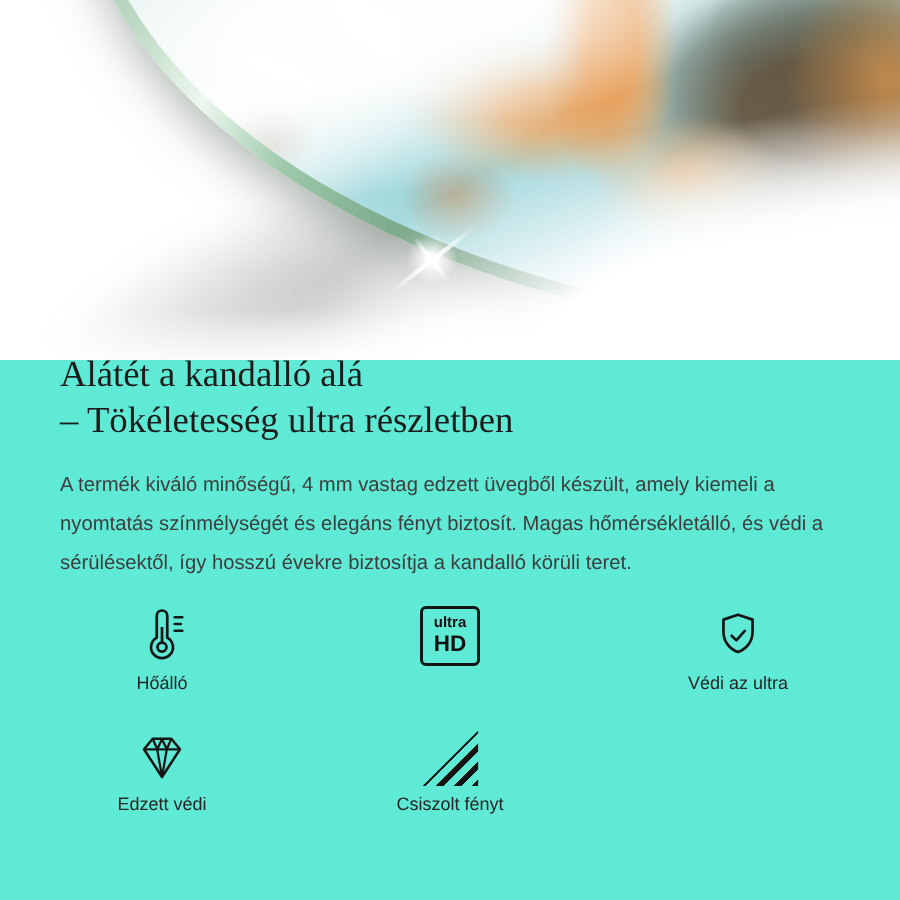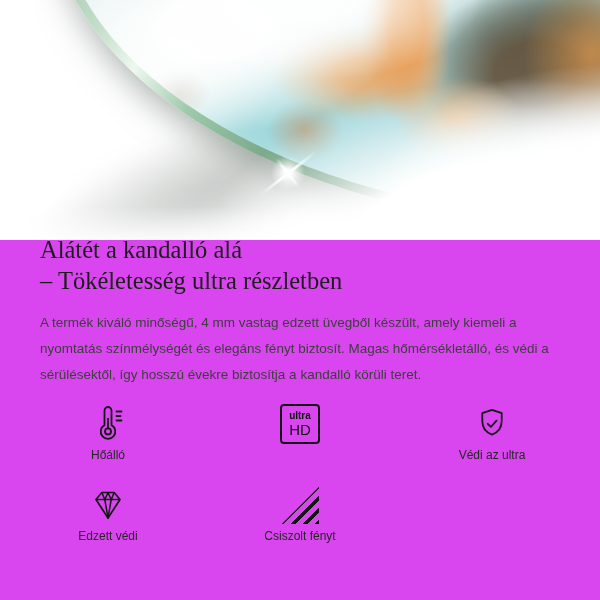--- a/index.html
+++ b/index.html
@@ -1,16 +1,16 @@
 <!DOCTYPE html>
 <html><head>
 <meta charset="utf-8">
 <style>
   html,body{margin:0;padding:0;background:#fff;}
-  .page{position:relative;width:600px;height:600px;overflow:hidden;background:#d946ef;
+  .page{position:relative;width:600px;height:600px;overflow:hidden;background:#5eead4;
         font-family:"Liberation Sans",sans-serif;}
 
   
   .hero{position:absolute;left:0;top:0;width:600px;height:240px;overflow:hidden;background:#fff;}
   .floor-shadow{position:absolute;left:-70px;top:95px;width:560px;height:190px;
         background:radial-gradient(50% 50% at 50% 50%, rgba(108,117,110,.38), rgba(108,117,110,0) 70%);
         filter:blur(9px);transform:rotate(-21deg);}
   .glass-disc{position:absolute;left:48px;top:-432px;width:1146px;height:662px;border-radius:50%;
         background:linear-gradient(115deg,#86b297 8%,#c2ddc8 18%,#eef8ef 22%,#9ec9ab 27%,#6f9e80 36%,#507f64 48%,#476f58 70%);
         box-shadow:0 18px 34px -8px rgba(80,95,85,.5);}
@@ -53,21 +53,21 @@
 
   
   .features{position:absolute;left:0;top:404px;width:600px;box-sizing:border-box;padding:0 12px;
         display:grid;grid-template-columns:repeat(3,1fr);row-gap:22px;}
   .feature{display:flex;flex-direction:column;align-items:center;text-align:center;}
   .icon-wrap{height:40px;display:flex;align-items:center;justify-content:center;}
   .feature .label{margin-top:4px;font-size:12px;line-height:15px;color:#262626;}
   .hd-box{width:36px;height:36px;border:2.4px solid #151515;border-radius:4px;
         display:flex;flex-direction:column;align-items:center;justify-content:center;line-height:1;color:#111;}
   .hd-box .t{font-size:10px;font-weight:600;}
-  .hd-box .b{font-size:15px;font-weight:400;margin-top:1px;}
+  .hd-box .b{font-size:15px;font-weight:700;margin-top:1px;}
   .stripes{width:38px;height:38px;clip-path:polygon(100% 2%,100% 100%,2% 100%);
         background:repeating-linear-gradient(135deg,#141414 0 3.6px,rgba(0,0,0,0) 3.6px 8.4px);}
 </style>
 </head>
 <body>
 
 <div class="page">
 
   <div class="hero">
     <div class="floor-shadow"></div>

